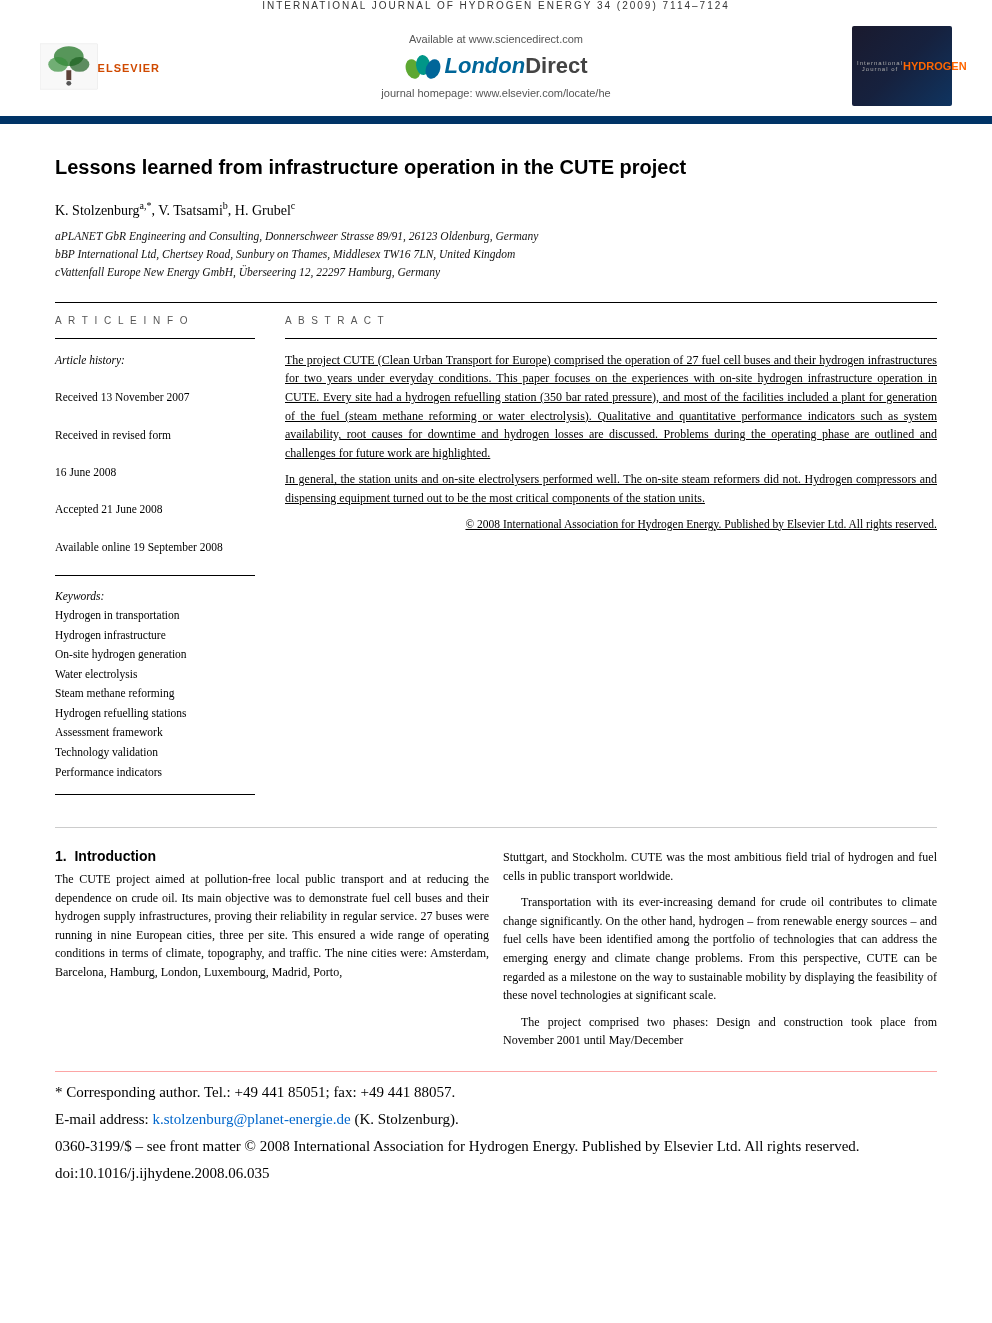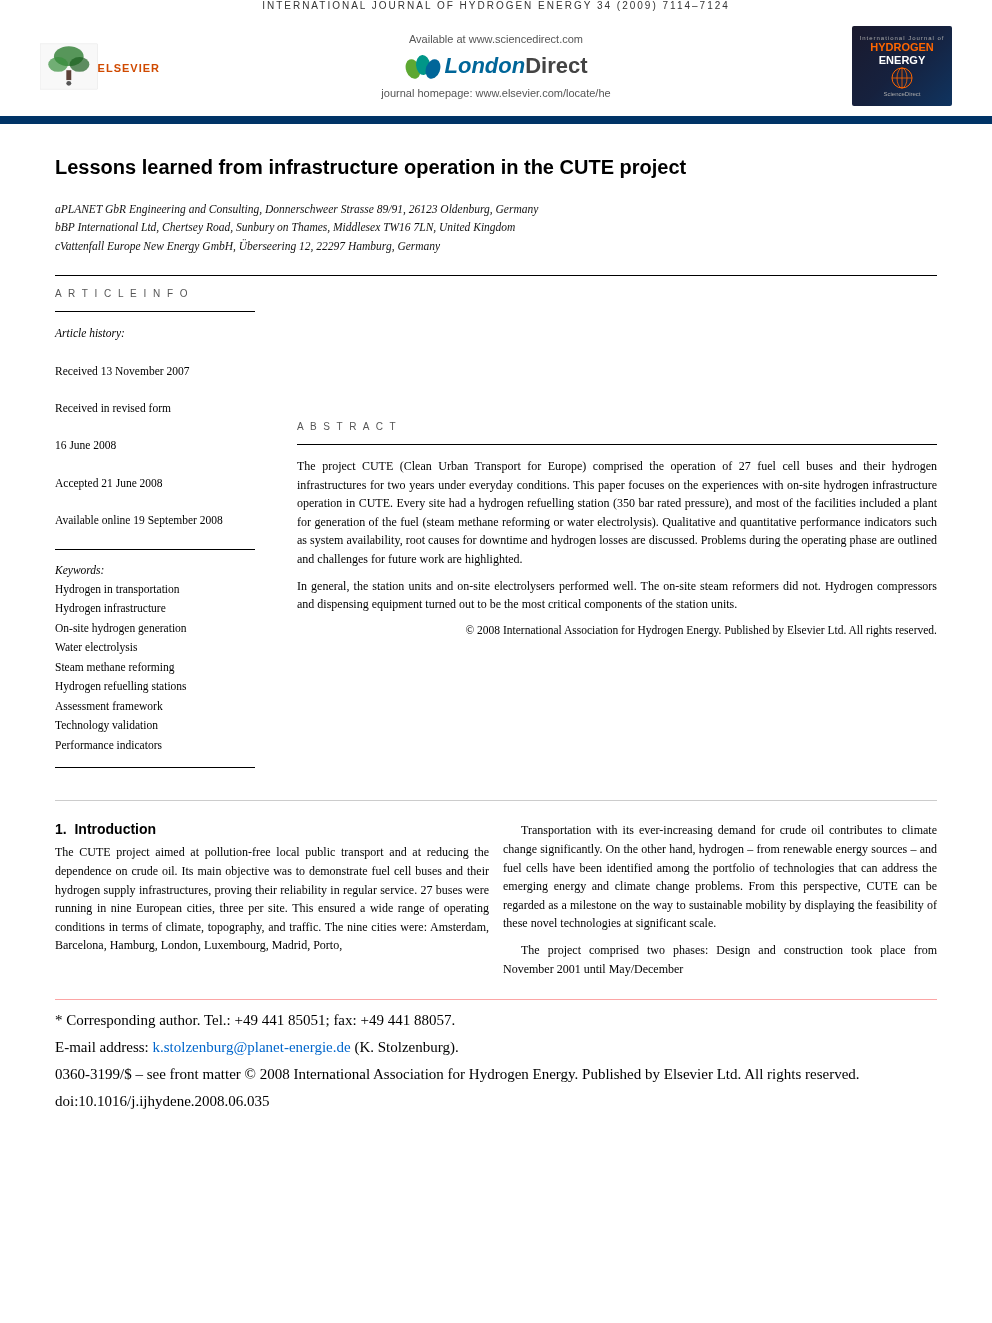--- a/index.html
+++ b/index.html
@@ -92,23 +92,22 @@
       letter-spacing: 1px;
       margin-top: 3px;
     }
 
     
     .h-energy-logo {
       width: 100px;
       height: 80px;
       background: linear-gradient(135deg, #1a1a2e 0%, #16213e 50%, #0f3460 100%);
       display: flex;
-      flex-direction: column;
+      flex-direction: row;
       align-items: center;
-      justify-content: center;
       padding: 5px;
       border-radius: 2px;
     }
 
     .h-energy-logo .int-text {
       color: #aaa;
       font-size: 6px;
       font-family: Arial, sans-serif;
       letter-spacing: 1px;
       text-align: center;
@@ -175,23 +174,22 @@
     
     .thin-separator {
       height: 1px;
       background: #000;
       margin: 12px 0;
     }
 
     
     .two-col {
       display: flex;
-      gap: 42px;
+      gap: 30px;
       margin-top: 10px;
-      align-items: center;
     }
 
     .left-col {
       width: 200px;
       min-width: 200px;
     }
 
     .right-col {
       flex: 1;
     }
@@ -234,20 +232,21 @@
     .keywords-block .kw-item {
       font-size: 11.5px;
       line-height: 1.7;
     }
 
     
     .abstract-text {
       font-size: 12px;
       line-height: 1.55;
       text-align: justify;
+      text-decoration: underline;
     }
 
     .abstract-text p {
       margin-bottom: 8px;
     }
 
     .abstract-text .copyright {
       text-align: right;
       font-size: 11.5px;
       margin-top: 6px;
@@ -382,20 +381,25 @@
     </div>
   </div>
 </div>
 
 <div class="dark-separator"></div>
 
 <div class="main-content">
 
   <h1 class="article-title">Lessons learned from infrastructure operation in the CUTE project</h1>
 
+  <div class="authors">
+    <span>K. Stolzenburg</span><sup>a,*</sup>,
+    <span>V. Tsatsami</span><sup>b</sup>,
+    <span>H. Grubel</span><sup>c</sup>
+  </div>
 
   <div class="affiliations">
     <div>aPLANET GbR Engineering and Consulting, Donnerschweer Strasse 89/91, 26123 Oldenburg, Germany</div>
     <div>bBP International Ltd, Chertsey Road, Sunbury on Thames, Middlesex TW16 7LN, United Kingdom</div>
     <div>cVattenfall Europe New Energy GmbH, Überseering 12, 22297 Hamburg, Germany</div>
   </div>
 
   <div class="thin-separator"></div>
 
   <div class="two-col">
@@ -455,20 +459,21 @@
       </div>
 
 
       <div class="body-text">
         <p>The CUTE project aimed at pollution-free local public transport and at reducing the dependence on crude oil. Its main objective was to demonstrate fuel cell buses and their hydrogen supply infrastructures, proving their reliability in regular service. 27 buses were running in nine European cities, three per site. This ensured a wide range of operating conditions in terms of climate, topography, and traffic. The nine cities were: Amsterdam, Barcelona, Hamburg, London, Luxembourg, Madrid, Porto,</p>
       </div>
     </div>
 
     <div class="body-right">
       <div class="body-text">
+        <p>Stuttgart, and Stockholm. CUTE was the most ambitious field trial of hydrogen and fuel cells in public transport worldwide.</p>
         <p class="indented">Transportation with its ever-increasing demand for crude oil contributes to climate change significantly. On the other hand, hydrogen – from renewable energy sources – and fuel cells have been identified among the portfolio of technologies that can address the emerging energy and climate change problems. From this perspective, CUTE can be regarded as a milestone on the way to sustainable mobility by displaying the feasibility of these novel technologies at significant scale.</p>
         <p class="indented">The project comprised two phases: Design and construction took place from November 2001 until May/December</p>
       </div>
     </div>
 
   </div>
 
   <div class="footnote-area">
     <div class="footnote-line">
       <span>* Corresponding author.</span> <span>Tel.: +49 441 85051; fax: +49 441 88057.</span>

